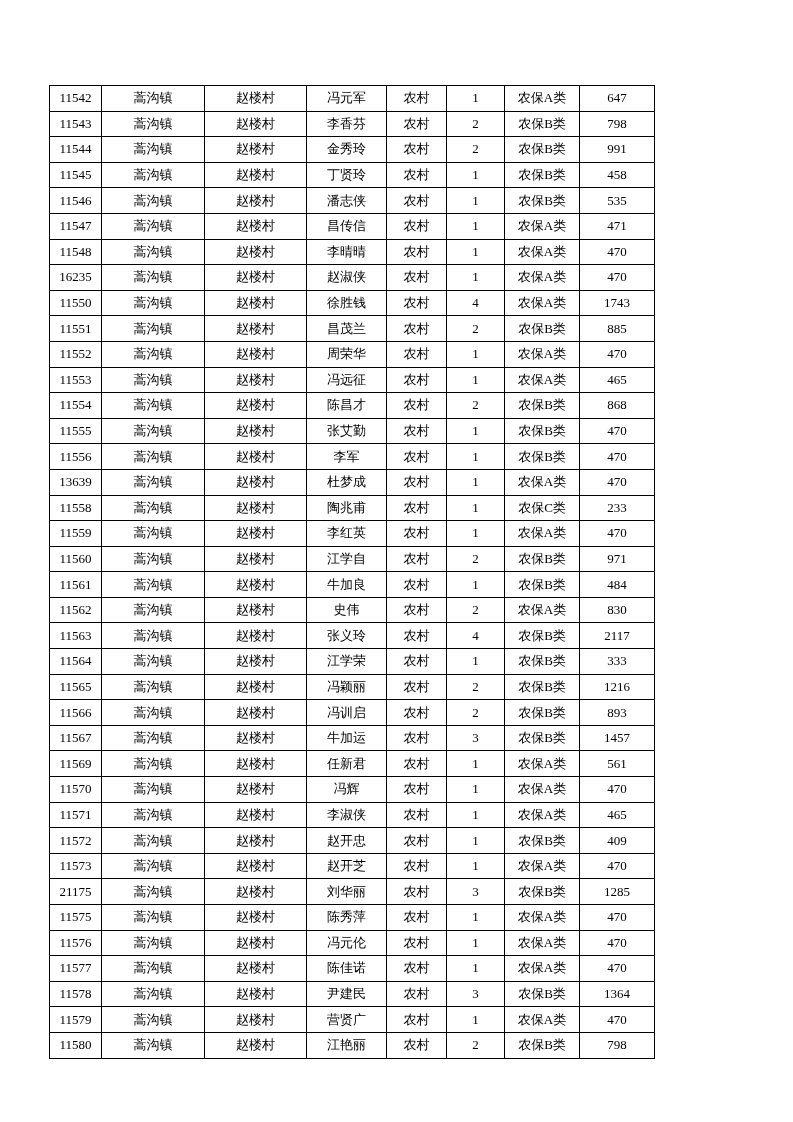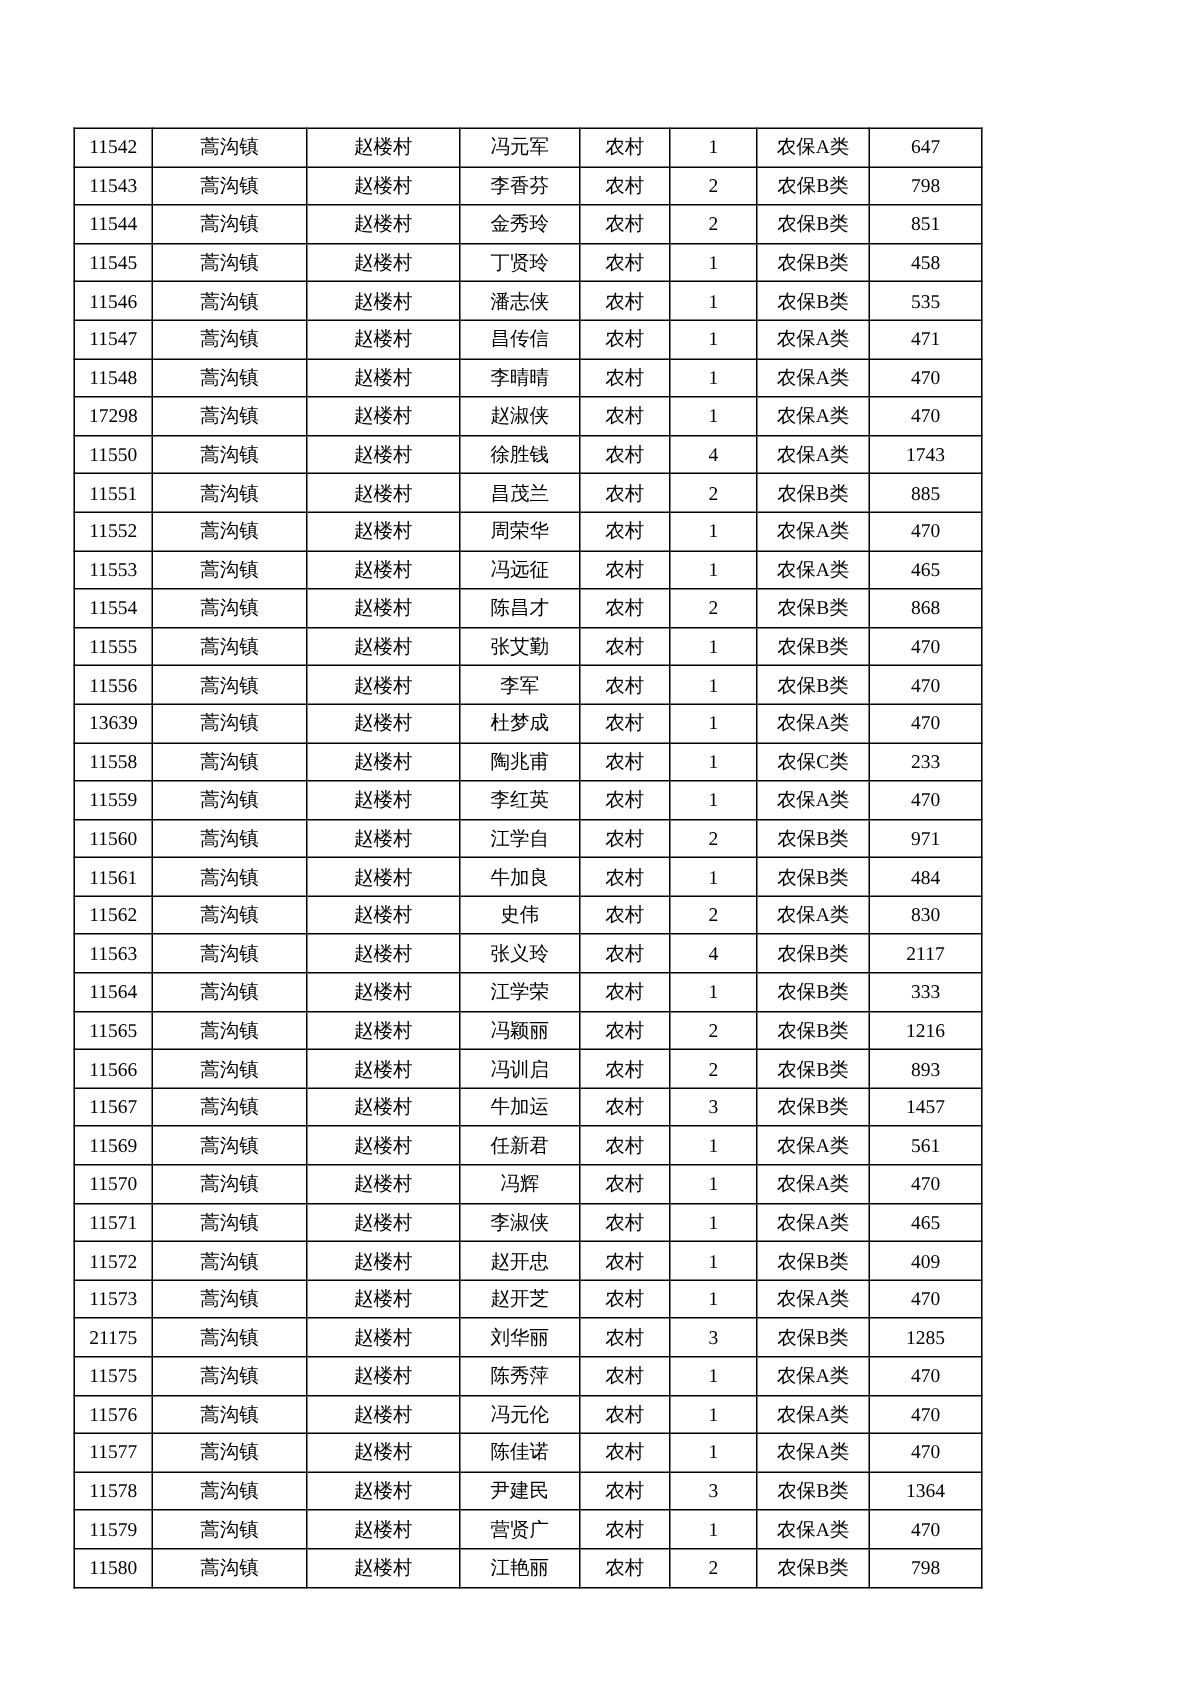--- a/index.html
+++ b/index.html
@@ -78,21 +78,21 @@
           <td>798</td>
         </tr>
         <tr>
           <td>11544</td>
           <td>蒿沟镇</td>
           <td>赵楼村</td>
           <td>金秀玲</td>
           <td>农村</td>
           <td>2</td>
           <td>农保B类</td>
-          <td>851</td>
+          <td>991</td>
         </tr>
         <tr>
           <td>11545</td>
           <td>蒿沟镇</td>
           <td>赵楼村</td>
           <td>丁贤玲</td>
           <td>农村</td>
           <td>1</td>
           <td>农保B类</td>
           <td>458</td>
@@ -121,21 +121,21 @@
           <td>11548</td>
           <td>蒿沟镇</td>
           <td>赵楼村</td>
           <td>李晴晴</td>
           <td>农村</td>
           <td>1</td>
           <td>农保A类</td>
           <td>470</td>
         </tr>
         <tr>
-          <td>17298</td>
+          <td>16235</td>
           <td>蒿沟镇</td>
           <td>赵楼村</td>
           <td>赵淑侠</td>
           <td>农村</td>
           <td>1</td>
           <td>农保A类</td>
           <td>470</td>
         </tr>
         <tr>
           <td>11550</td>

